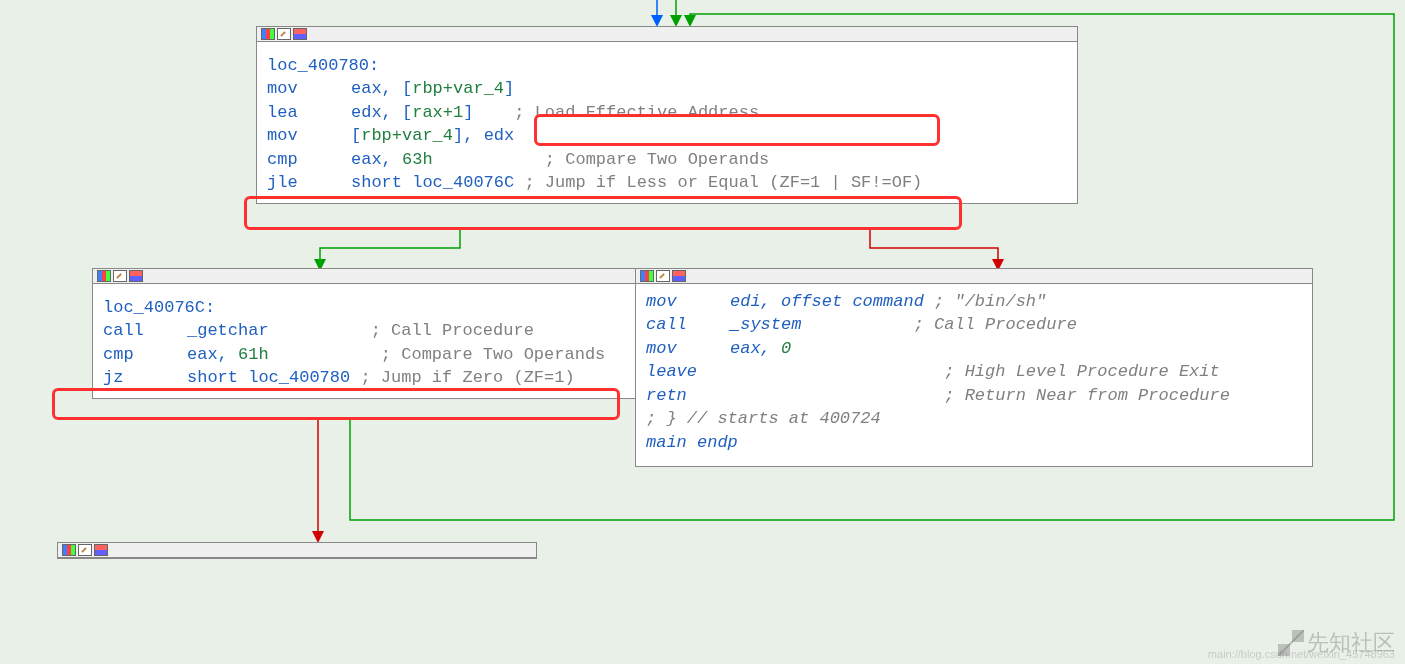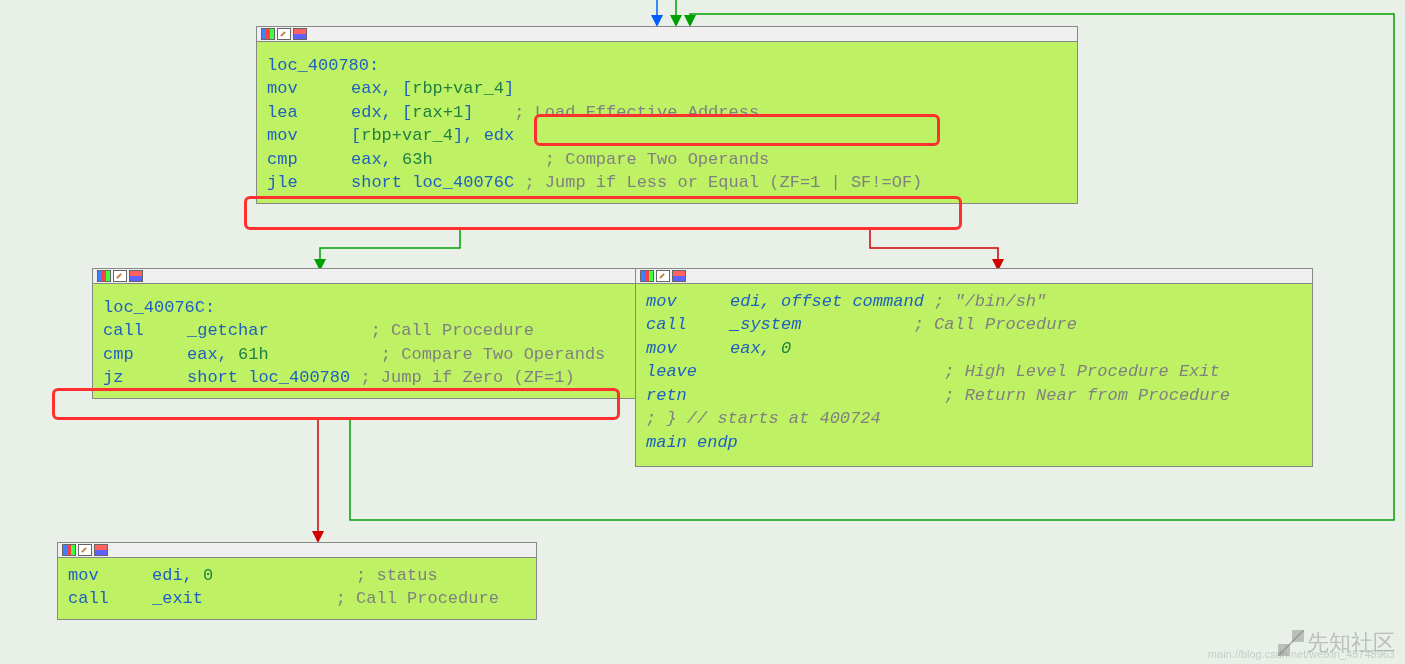--- a/index.html
+++ b/index.html
@@ -7,21 +7,21 @@
       background: #e8f0e8;
       font-family: 'Consolas', 'Courier New', monospace;
       font-size: 17px;
       width: 1405px;
       height: 664px;
       position: relative;
       overflow: hidden;
     }
     .node {
       position: absolute;
-      background: #bef264;
+      background: #ffffff;
       border: 1px solid #888;
     }
     .node-header {
       background: #f0f0f0;
       border-bottom: 1px solid #888;
       padding: 1px 4px;
       display: flex;
       gap: 2px;
       align-items: center;
     }
@@ -173,22 +173,20 @@
 <span class="lbl">main endp</span>
 <div style="height:4px"></div></div>
 </div>
 
 <div class="node" style="left:57px; top:542px; width:480px;">
   <div class="node-header">
     <span class="icon-box icon-colors"></span>
     <span class="icon-box icon-edit"></span>
     <span class="icon-box icon-break"></span>
   </div>
-  <div class="node-body"><span id="n4-lines"><span class="mnem">mov</span><span class="op">edi, </span><span class="num">0</span>              <span class="cmt">; status</span>
-<span class="mnem">call</span><span class="op">_exit</span>             <span class="cmt">; Call Procedure</span></span></div>
 </div>
 
 <div class="highlight" style="left:534px; top:114px; width:406px; height:32px;"></div>
 <div class="highlight" style="left:244px; top:196px; width:718px; height:34px;"></div>
 <div class="highlight" style="left:52px; top:388px; width:568px; height:32px;"></div>
 
 <div class="watermark">
   <span class="wm-icon"></span>
   <span>先知社区</span>
   <span class="url">main://blog.csdn.net/weixin_45748963</span>

